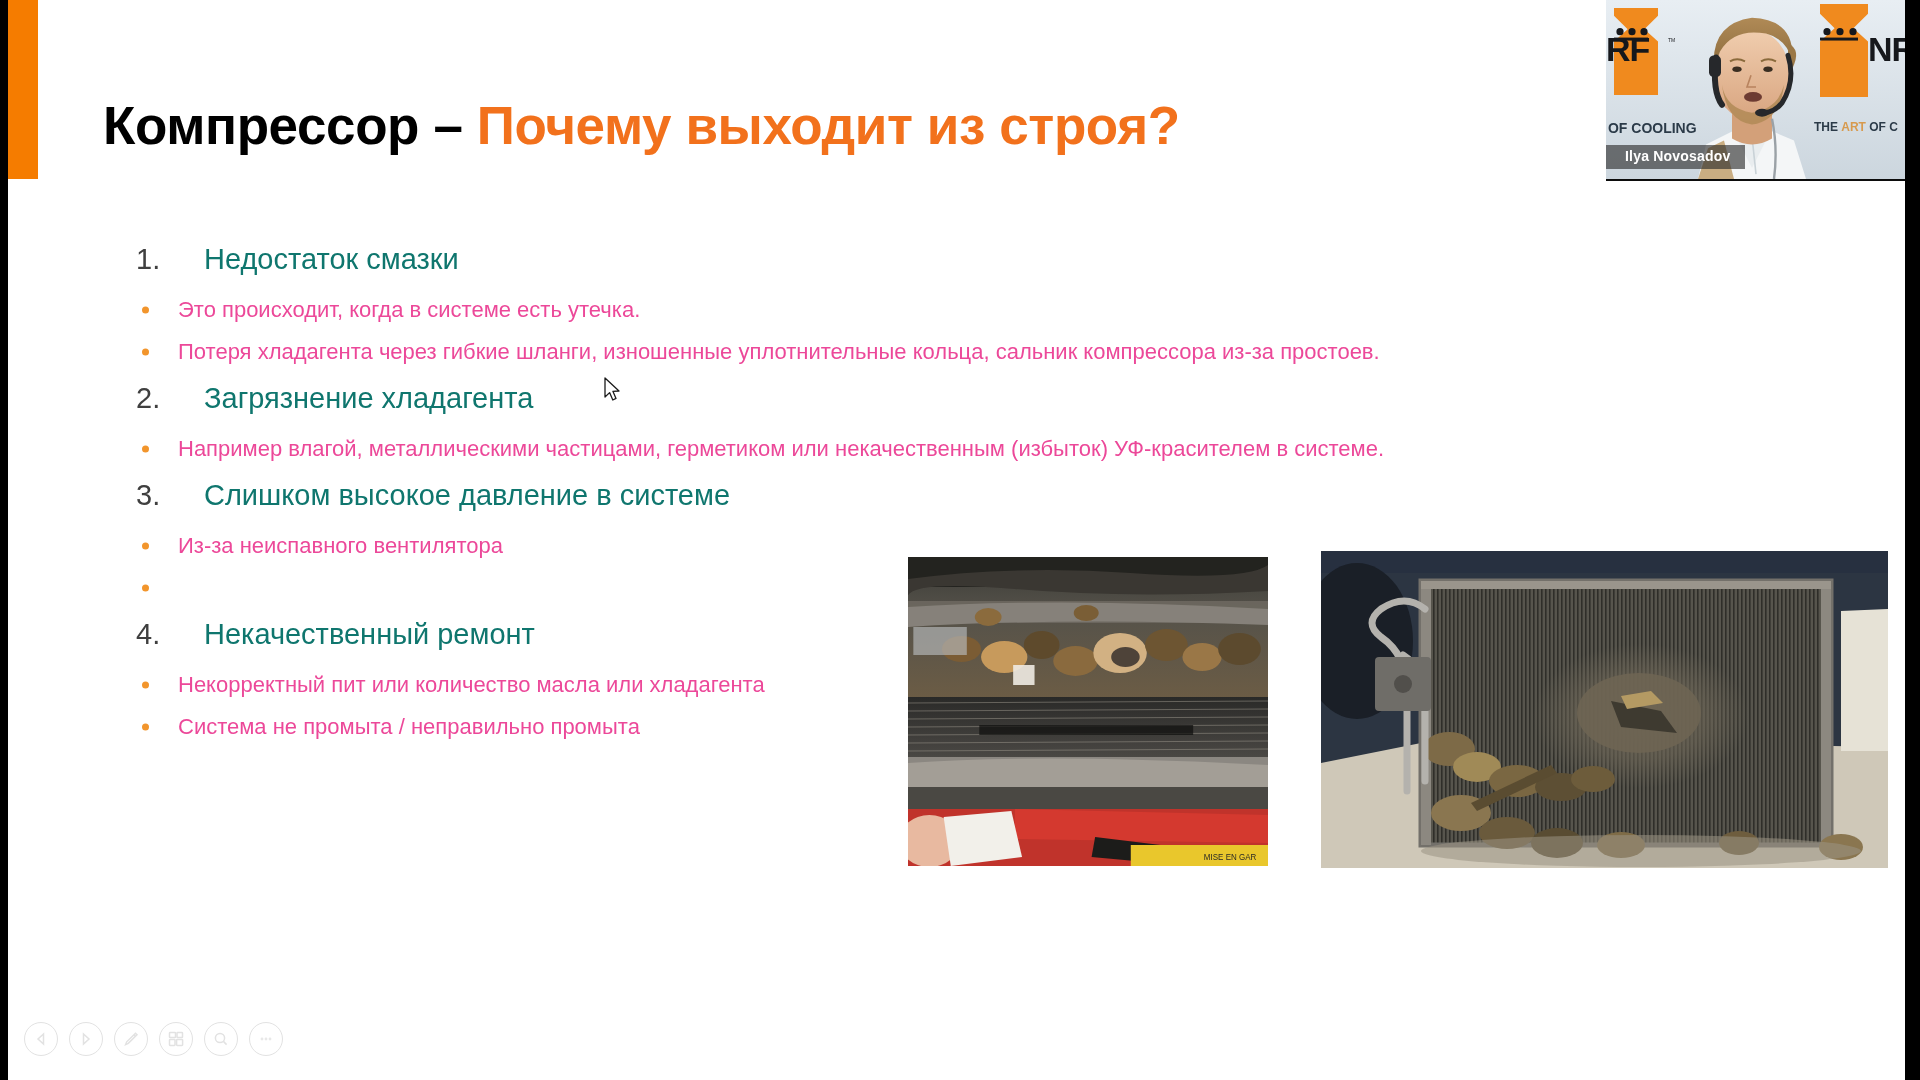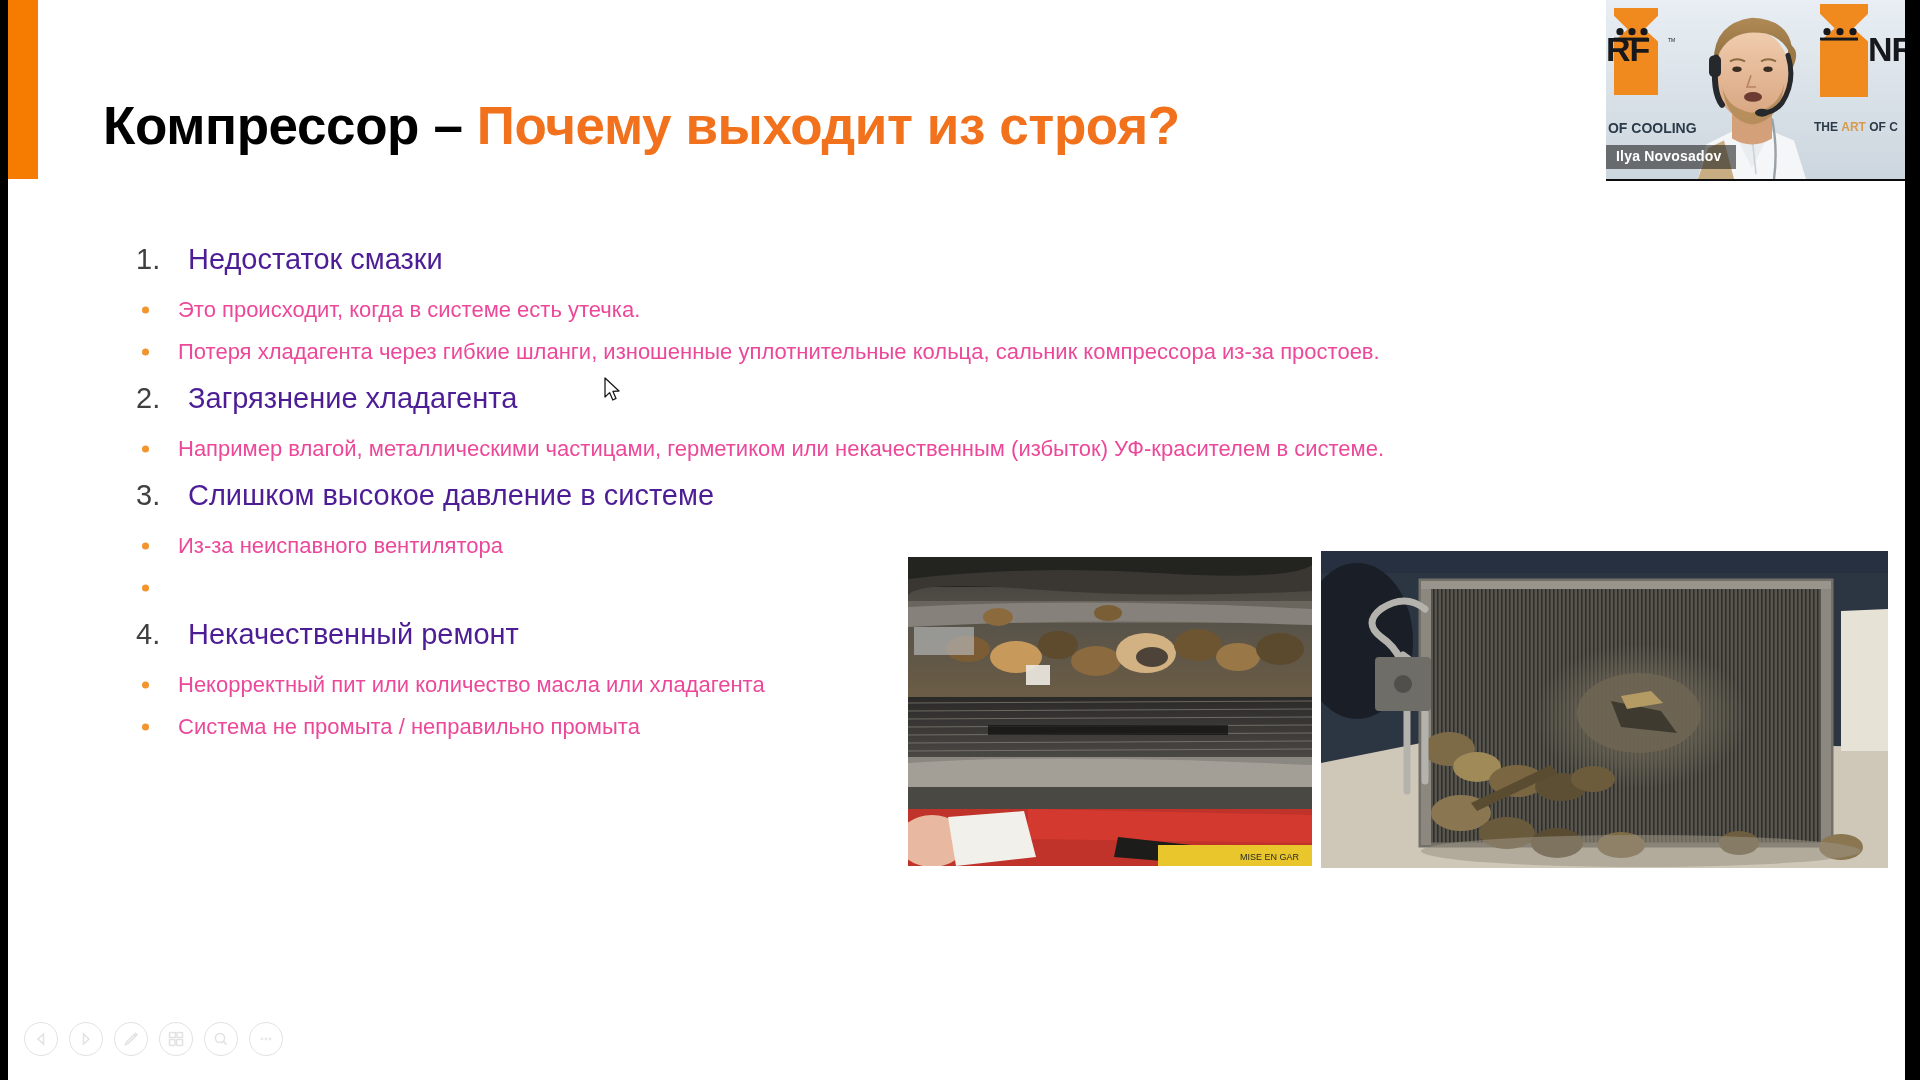--- a/index.html
+++ b/index.html
@@ -97,22 +97,22 @@
     line-height: 47px;
   }
   .num-item .num {
     position: absolute;
     left: 128px;
     width: 52px;
     color: #3F3F3F;
     font-size: 29px;
   }
   .num-item .num-text {
-    margin-left: 52px;
-    color: #4c1d95;
+    margin-left: 68px;
+    color: #0f766e;
   }
 
   .bul-item {
     position: relative;
     color: #ec4899;
     font-size: 22px;
     font-weight: 400;
     padding: 0 0 0 170px;
     height: 42px;
     line-height: 42px;
@@ -131,21 +131,21 @@
   .bul-item.emph { color: #1d1d1d; font-weight: 600; }
 
   .sp-6  { height: 6px; }
   .sp-2  { height: 2px; }
 
   
   #photo-left {
     position: absolute;
     left: 900px;
     top: 557px;
-    width: 404px;
+    width: 360px;
     height: 309px;
     overflow: hidden;
     background: #5a4e42;
   }
   #photo-right {
     position: absolute;
     left: 1313px;
     top: 551px;
     width: 567px;
     height: 317px;
@@ -164,21 +164,21 @@
     overflow: hidden;
     background: #0369a1;
     border-bottom: 2px solid #0c0c0c;
     box-sizing: border-box;
   }
   .video-svg { display: block; width: 100%; height: 100%; }
   #video-name {
     position: absolute;
     left: 0px;
     bottom: 10px;
-    padding: 3px 14px 4px 10px;
+    padding: 3px 14px 4px 19px;
     background: rgba(40,40,40,0.62);
     color: #ffffff;
     font-size: 14px;
     font-weight: 700;
     letter-spacing: 0.2px;
     line-height: 1.25;
   }
 
   
   #toolbar {

